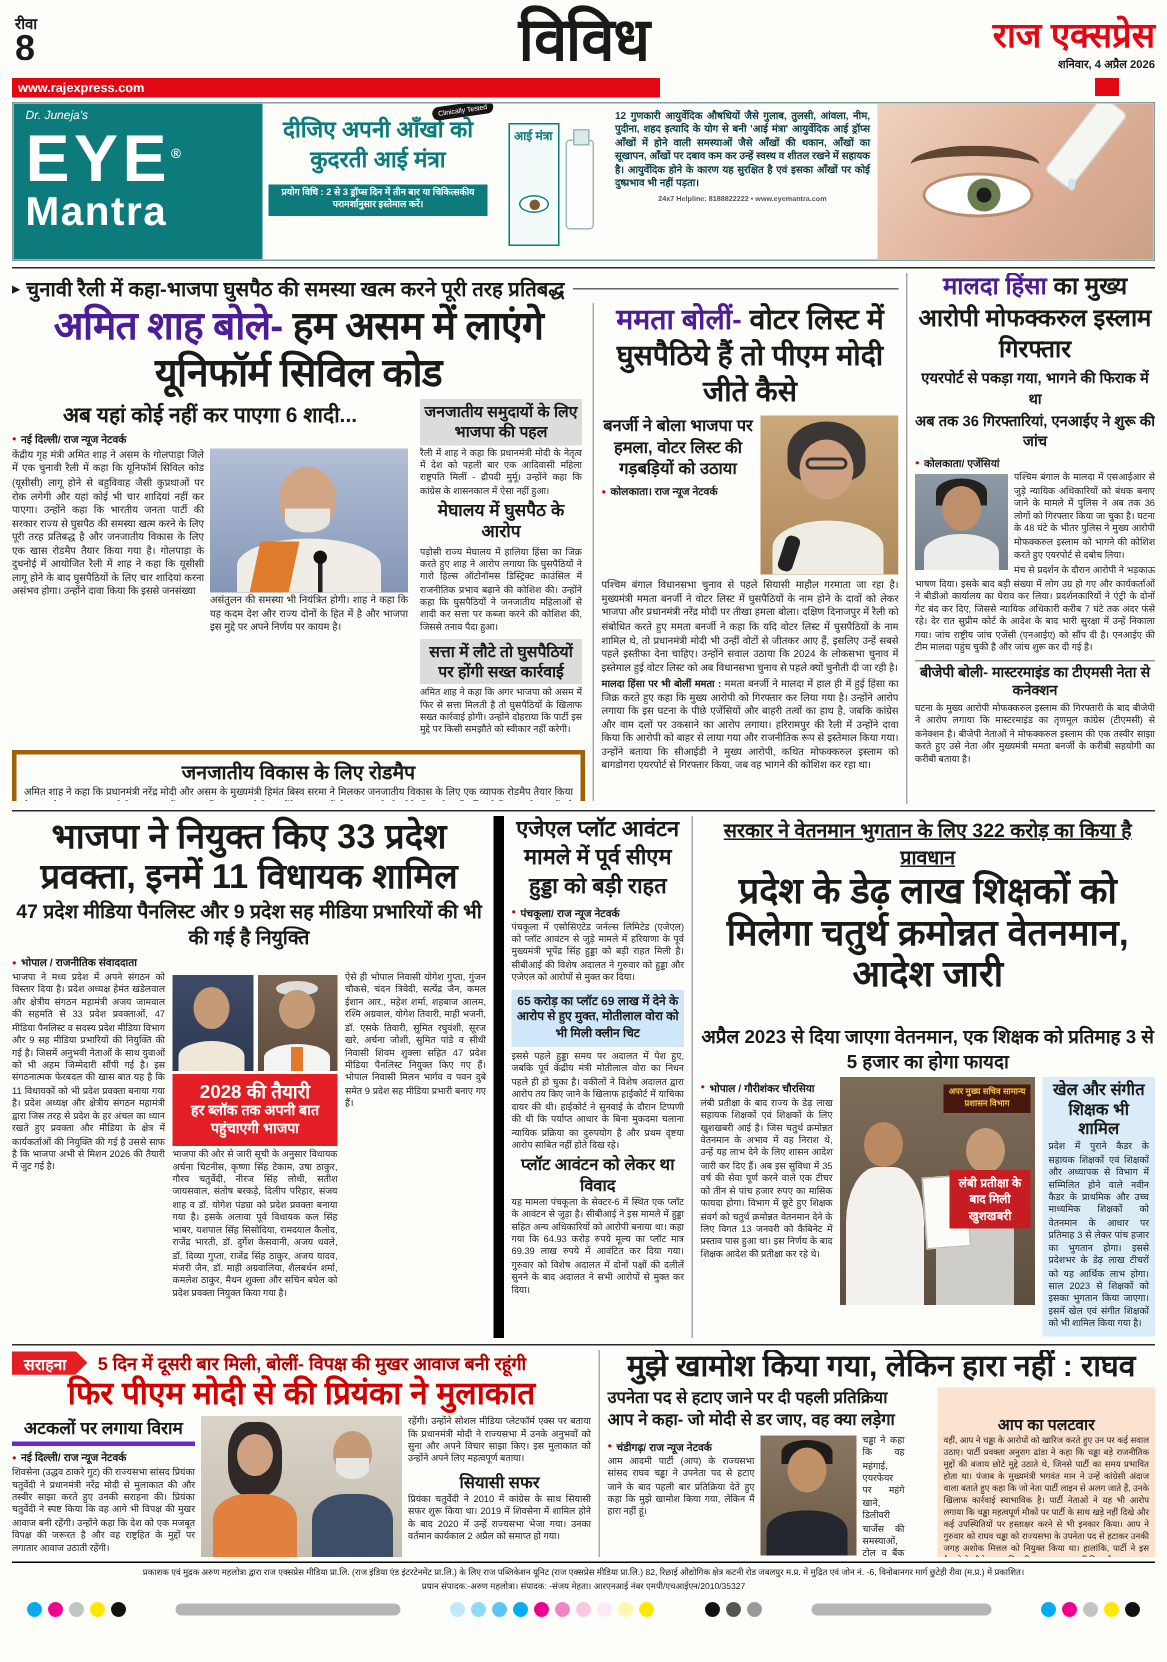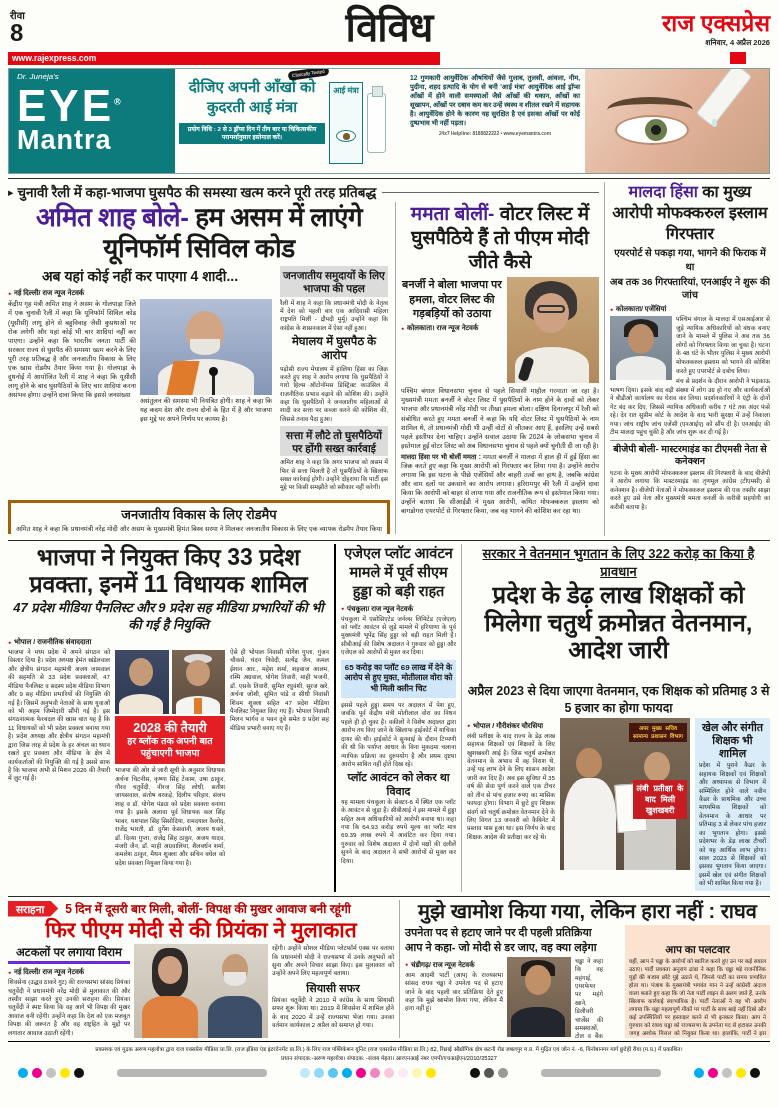--- a/index.html
+++ b/index.html
@@ -26,21 +26,21 @@
   .ad-logo { width:166px; background:#0d7a7c; color:#fff; padding:3px 8px; }
   .ad-drj { font-size:8px; font-style:italic; }
   .ad-eye { font-size:44px; font-weight:800; line-height:42px; letter-spacing:3px; }
   .ad-reg { font-size:9px; vertical-align:super; letter-spacing:0; }
   .ad-mantra { font-size:27px; font-weight:800; line-height:26px; letter-spacing:1px; }
   .ad-mid { width:154px; padding:2px 4px; text-align:center; position:relative; }
   .ad-head { color:#0d7a7c; font-size:15px; font-weight:800; line-height:1.3; margin-top:6px; }
   .ad-usage { background:#0d7a7c; color:#fff; font-size:6.2px; font-weight:bold; padding:2px 3px; margin-top:7px; line-height:1.35; }
   .ad-badge { position:absolute; top:0; right:0; background:#161616; color:#fff; font-size:4.6px;
               border-radius:7px; padding:2px 4px; transform:rotate(-8deg); }
-  .ad-prod { width:76px; display:flex; align-items:center; gap:4px; padding-top:4px; }
+  .ad-prod { width:76px; display:flex; align-items:center; justify-content:center; gap:4px; padding-top:4px; }
   .ad-box { width:34px; height:82px; border:1px solid #0d7a7c; background:#f3fafa; text-align:center; padding-top:3px; }
   .ad-box span { font-size:8px; font-weight:800; color:#0d7a7c; line-height:1.2; display:block; }
   .ad-eyeball { width:20px; height:12px; margin:34px auto 0; background:#fff; border:1px solid #0d7a7c; border-radius:50%; position:relative; }
   .ad-eyeball::after { content:""; position:absolute; left:6px; top:2px; width:7px; height:7px; border-radius:50%; background:#7b5b2e; }
   .ad-bottle { width:19px; height:60px; background:#fefefe; border:1px solid #9cb9b9; border-radius:3px; position:relative; }
   .ad-bottle::before { content:""; position:absolute; top:-8px; left:4px; width:9px; height:9px; background:#dde9e9; border:1px solid #9cb9b9; }
   .ad-text { width:180px; color:#0a3f46; font-size:6.7px; font-weight:600; text-align:justify; padding:5px 5px 0; line-height:1.34; }
   .ad-contact { font-size:4.8px; text-align:center; color:#555; margin-top:3px; font-weight:bold; }
   .ad-photo { flex:1; position:relative; background:linear-gradient(130deg,#efd2bf,#dfb097 55%,#caa184); overflow:hidden; }
   .ph-eyebrow { position:absolute; left:22px; top:28px; width:86px; height:26px; border-top:7px solid #5f4632; border-radius:50%; }
@@ -69,21 +69,21 @@
   .kicker-line { flex:1; border-top:1px solid #666; margin-left:6px; }
   .top-left-cols { display:flex; height:332px; }
   .amit { width:388px; padding-right:5px; border-right:1px solid #aaa; overflow:hidden; }
   .amit-headline { font-size:26px; font-weight:800; text-align:center; line-height:1.18; letter-spacing:-0.5px; }
   .amit-row { display:flex; margin-top:3px; }
   .amit-main { width:268px; padding-right:4px; }
   .amit-sub { font-size:14px; font-weight:700; text-align:center; }
   .amit-cols { display:flex; gap:4px; }
   .amit-c1 { width:128px; }
   .amit-c2 { width:132px; }
-  .photo { position:relative; overflow:hidden;font-family:Liberation Mono, monospace; }
+  .photo { position:relative; overflow:hidden; }
   .amit-photo { width:132px; height:96px; background:linear-gradient(#b3bfd6,#8496b6); }
   .face { position:absolute; border-radius:50%; background:#d2a585; }
   .amit-face { left:46px; top:12px; width:38px; height:44px; }
   .amit-beard { position:absolute; left:50px; top:40px; width:30px; height:16px; background:#e8e4de; border-radius:0 0 50% 50%; }
   .amit-body-shape { position:absolute; left:18px; bottom:0; width:96px; height:36px; background:#f0ece6; border-radius:50% 50% 0 0; }
   .amit-stole { position:absolute; left:30px; bottom:0; width:26px; height:34px; background:#e07b2c; transform:skewX(-12deg); }
   .amit-mic { position:absolute; left:72px; bottom:0; width:3px; height:22px; background:#222; }
   .amit-mic::before { content:""; position:absolute; top:-6px; left:-3px; width:9px; height:9px; border-radius:50%; background:#111; }
   .photo-cap { font-size:6.6px; line-height:1.35; text-align:justify; margin-top:2px; color:#222; }
   .amit-side { width:112px; padding-left:4px; }
@@ -109,23 +109,23 @@
   .mal-headline { font-size:16px; font-weight:800; text-align:center; line-height:1.3; }
   .mal-deck { font-size:9.8px; font-weight:700; text-align:center; line-height:1.35; margin-top:2px; }
   .mal-photo { float:left; width:62px; height:64px; margin:1px 4px 2px 0; background:linear-gradient(#8e9aa6,#75828e); }
   .mal-hair { position:absolute; left:14px; top:3px; width:34px; height:18px; background:#23201d; border-radius:50% 50% 0 0; }
   .mal-face { left:18px; top:8px; width:26px; height:30px; background:#bd8f6a; }
   .mal-shirt { position:absolute; left:6px; bottom:0; width:50px; height:24px; background:#ececea; border-radius:50% 50% 0 0; }
   .mal-sub { font-size:9.5px; font-weight:800; text-align:center; border-top:1px solid #999; margin-top:3px; padding-top:2px; line-height:1.25; }
 
   
   .mid-band { display:flex; height:348px; overflow:hidden; }
-  .spk { width:328px; border-right:2px solid #000000; padding-right:5px; overflow:hidden; }
+  .spk { width:328px; border-right:7px solid #000000; padding-right:5px; overflow:hidden; }
   .spk-headline { font-size:23px; font-weight:800; text-align:center; line-height:1.18; }
-  .spk-deck { font-size:13px; font-weight:700; text-align:center; line-height:1.3; margin-top:2px;font-style:italic; }
+  .spk-deck { font-size:13px; font-weight:700; text-align:center; line-height:1.3; margin-top:2px; }
   .spk-body { display:flex; gap:5px; margin-top:2px; }
   .spk-c1 { width:102px; }
   .spk-cmid { width:110px; }
   .spk-c3 { flex:1; }
   .spk-photos { display:flex; gap:3px; margin:2px 0; }
   .spk-ph { flex:1; height:64px; position:relative; overflow:hidden; }
   .spk-ph1 { background:linear-gradient(#3f4a66,#2d3852); }
   .spk-ph2 { background:linear-gradient(#7a6553,#5f4d3e); }
   .spk-f1 { left:14px; top:8px; width:24px; height:28px; background:#c59a76; }
   .spk-b1 { position:absolute; left:4px; bottom:0; width:44px; height:20px; background:#efe7d8; border-radius:50% 50% 0 0; }
@@ -272,21 +272,21 @@
         <span class="kicker-arrow">▸</span>
         <span class="kicker">चुनावी रैली में कहा-भाजपा घुसपैठ की समस्या खत्म करने पूरी तरह प्रतिबद्ध</span>
         <span class="kicker-line"></span>
       </div>
       <div class="top-left-cols">
 
         <div class="amit">
           <div class="amit-headline"><span class="hl-red">अमित शाह बोले-</span><span> हम असम में लाएंगे यूनिफॉर्म सिविल कोड</span></div>
           <div class="amit-row">
             <div class="amit-main">
-              <div class="amit-sub">अब यहां कोई नहीं कर पाएगा 4 शादी...</div>
+              <div class="amit-sub">अब यहां कोई नहीं कर पाएगा 6 शादी...</div>
               <div class="byline">
                   <span>नई दिल्ली/ राज न्यूज नेटवर्क</span>
                 </div>
               <div class="amit-cols">
                 <div class="amit-c1 body">केंद्रीय गृह मंत्री अमित शाह ने असम के गोलपाड़ा जिले में एक चुनावी रैली में कहा कि यूनिफॉर्म सिविल कोड (यूसीसी) लागू होने से बहुविवाह जैसी कुप्रथाओं पर रोक लगेगी और यहां कोई भी चार शादियां नहीं कर पाएगा। उन्होंने कहा कि भारतीय जनता पार्टी की सरकार राज्य से घुसपैठ की समस्या खत्म करने के लिए पूरी तरह प्रतिबद्ध है और जनजातीय विकास के लिए एक खास रोडमैप तैयार किया गया है। गोलपाड़ा के दुधनोई में आयोजित रैली में शाह ने कहा कि यूसीसी लागू होने के बाद घुसपैठियों के लिए चार शादियां करना असंभव होगा। उन्होंने दावा किया कि इससे जनसंख्या</div>
                 <div class="amit-c2">
                   <div class="photo amit-photo">
                     <div class="face amit-face"></div>
                     <div class="amit-beard"></div>
                     <div class="amit-body-shape"></div>

